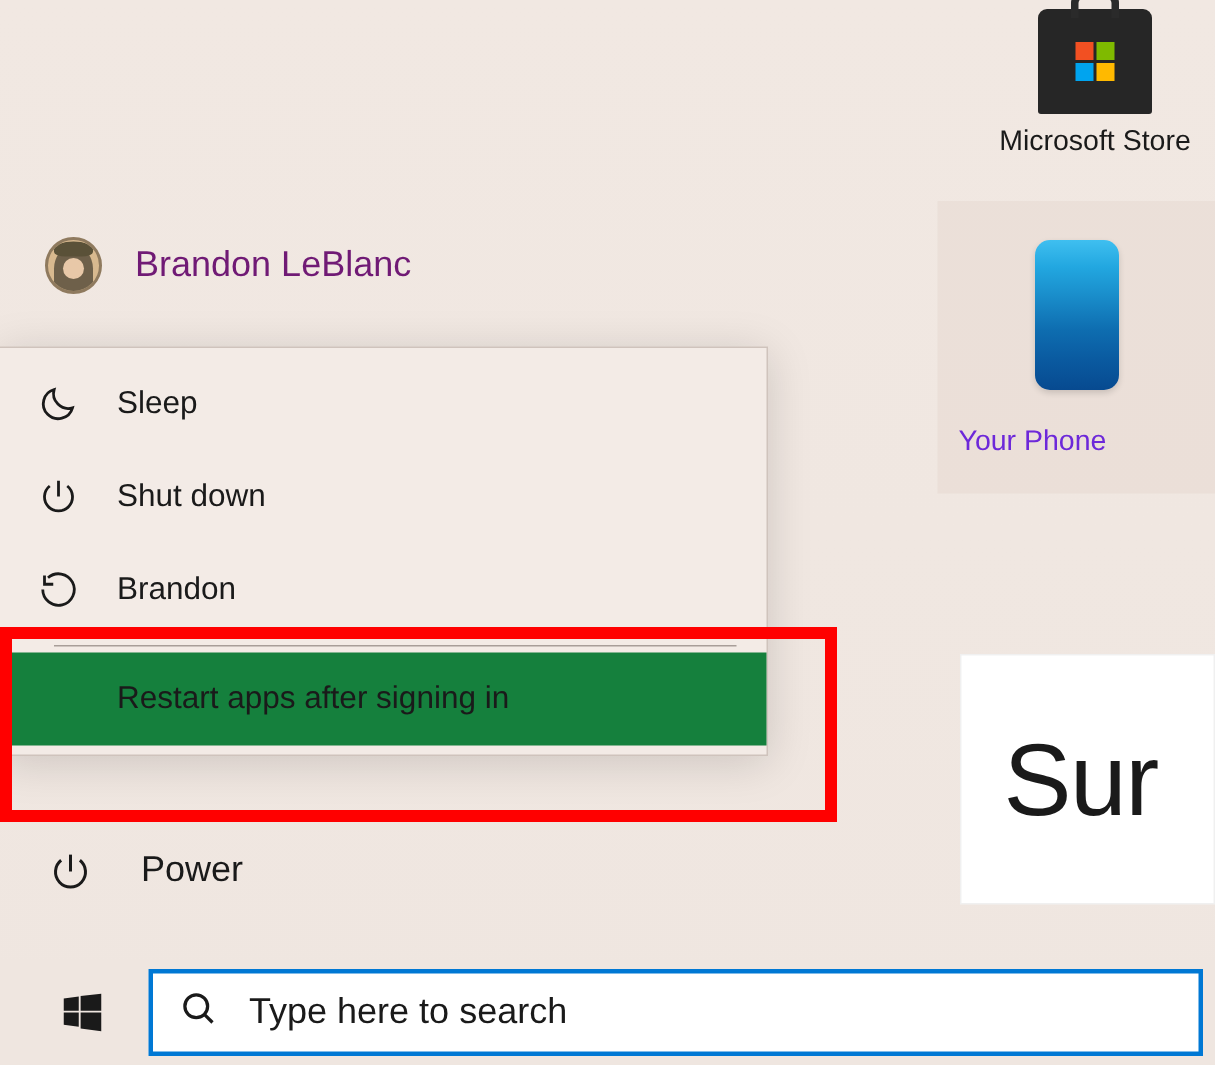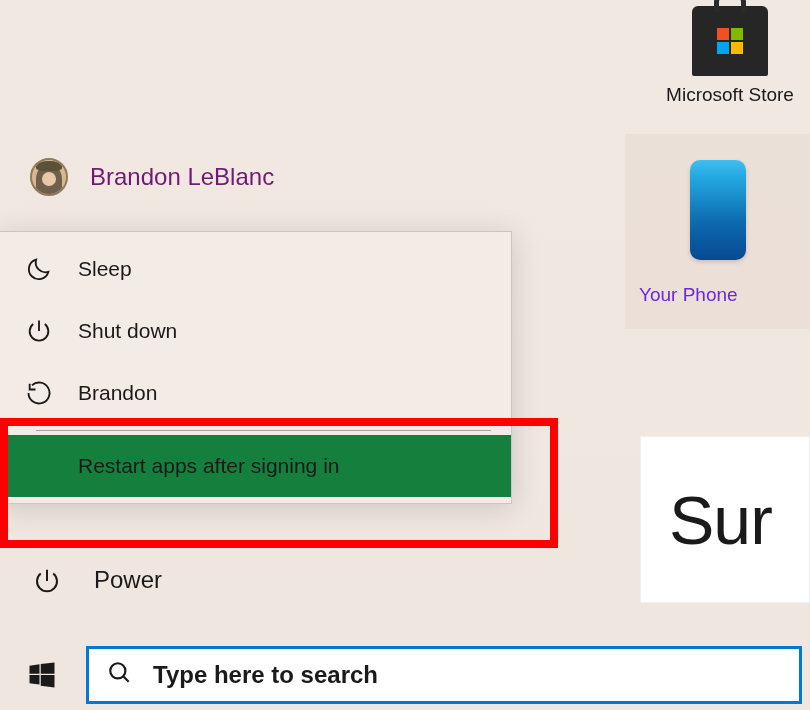--- a/index.html
+++ b/index.html
@@ -122,23 +122,22 @@
     }
     .taskbar {
       position: absolute;
       left: 0;
       bottom: 0;
       width: 100%;
       height: 70px;
       background: #efe6e0;
       display: flex;
       align-items: center;
-      padding-left: 18px;
+      padding-left: 31px;
       gap: 20px;
-      font-weight: bold;
     }
     .start-btn {
       width: 48px;
       height: 48px;
       display: flex;
       align-items: center;
       justify-content: center;
       cursor: pointer;
     }
     .search-box {

